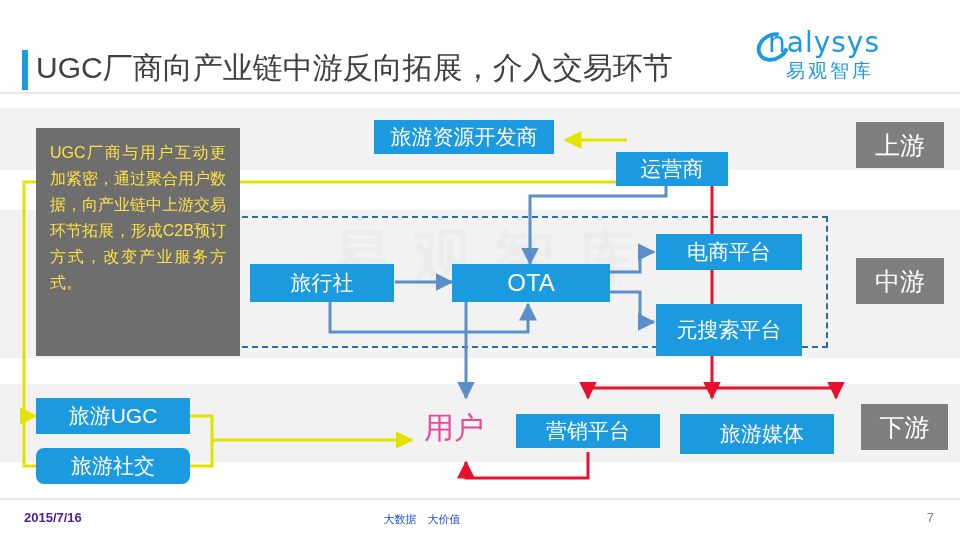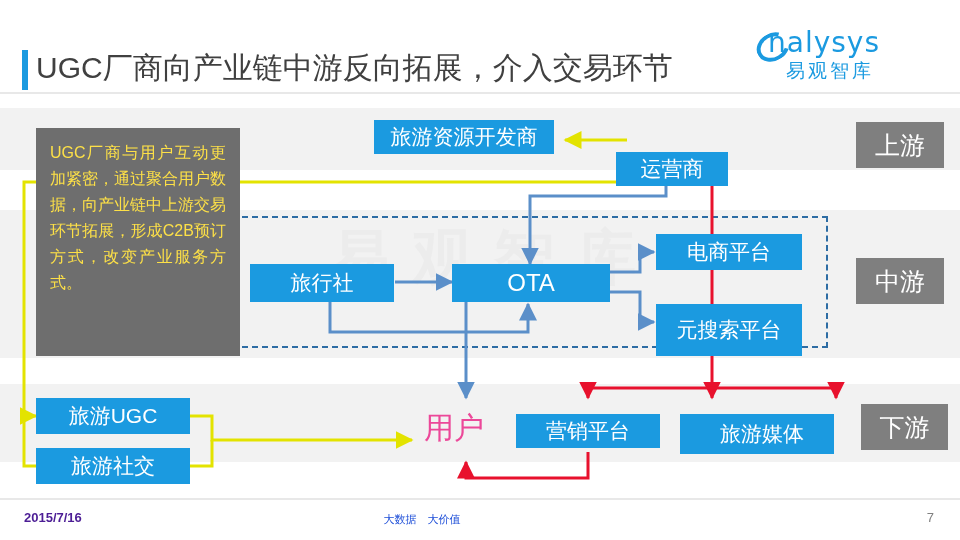--- a/index.html
+++ b/index.html
@@ -136,21 +136,21 @@
 
   <div class="blue-box" style="left:374px;top:120px;width:180px;height:34px;">旅游资源开发商</div>
   <div class="blue-box" style="left:616px;top:120px;width:112px;height:34px;margin-top:32px;">运营商</div>
 
   <div class="blue-box" style="left:250px;top:264px;width:144px;height:38px;">旅行社</div>
   <div class="blue-box" style="left:452px;top:264px;width:158px;height:38px;font-size:24px;">OTA</div>
   <div class="blue-box" style="left:656px;top:234px;width:146px;height:36px;">电商平台</div>
   <div class="blue-box" style="left:656px;top:304px;width:146px;height:52px;">元搜索平台</div>
 
   <div class="blue-box" style="left:36px;top:398px;width:154px;height:36px;">旅游UGC</div>
-  <div class="blue-box" style="left:36px;top:448px;width:154px;height:36px;">旅游社交</div>
+  <div class="blue-box" style="left:36px;top:448px;width:154px;height:36px;border-radius:8px;">旅游社交</div>
 
   <div class="user-label">用户</div>
 
   <div class="blue-box" style="left:516px;top:414px;width:144px;height:34px;">营销平台</div>
   <div class="blue-box" style="left:680px;top:414px;width:144px;height:40px;padding-left:10px;">旅游媒体</div>
 
   <div class="footer-line"></div>
   <div class="footer-date">2015/7/16</div>
   <div class="footer-center">大数据　大价值</div>
   <div class="footer-page">7</div>

